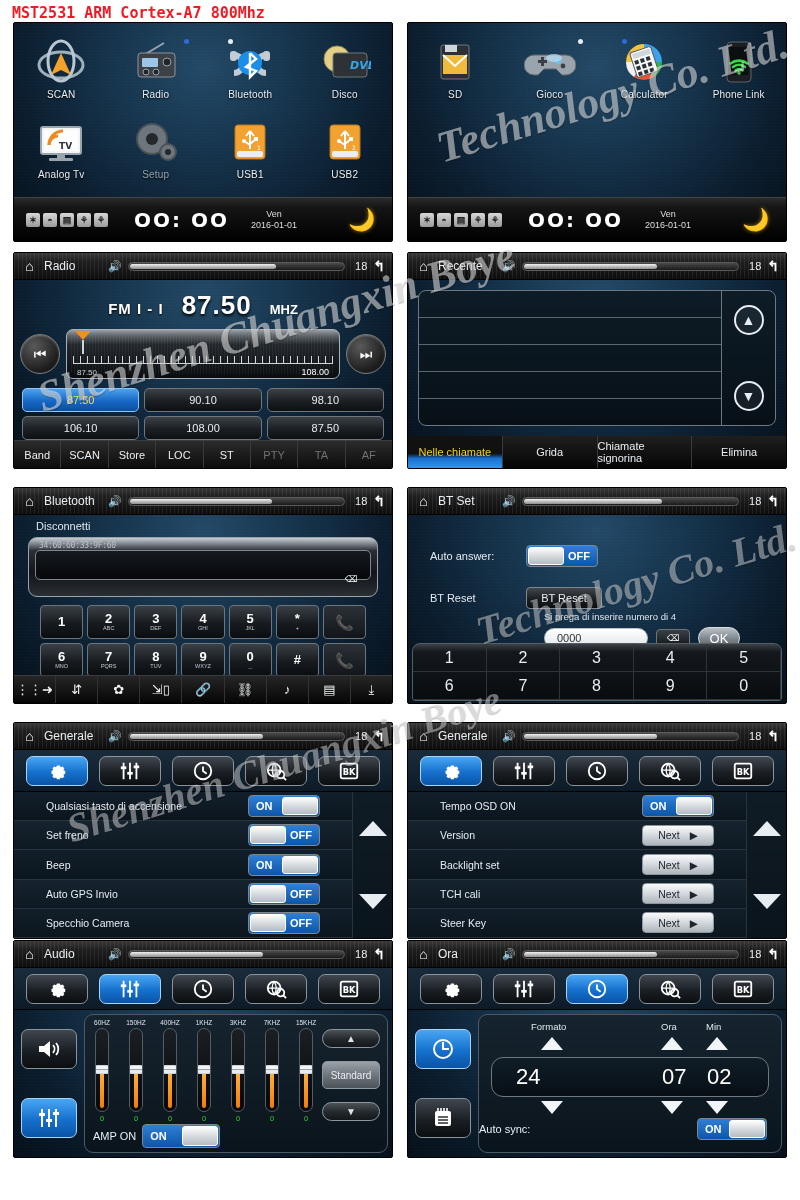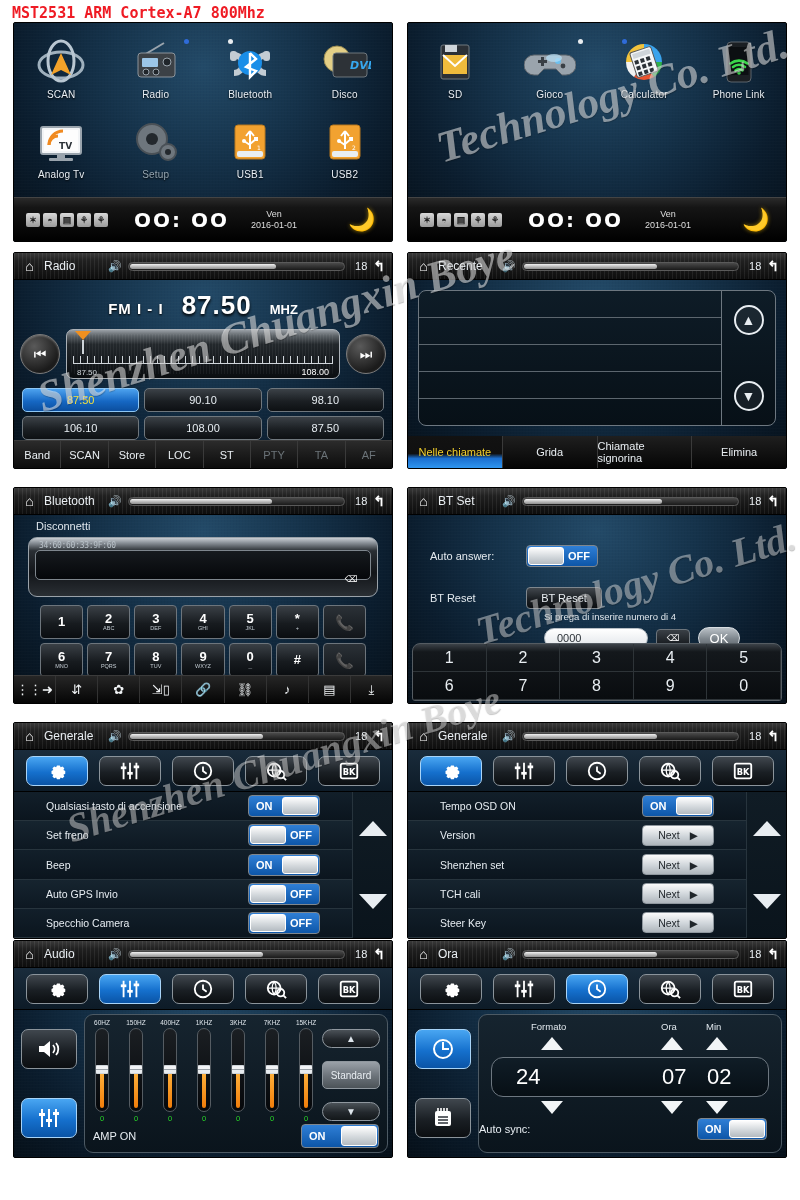--- a/index.html
+++ b/index.html
@@ -306,21 +306,21 @@
   .band .val{ font-size:7.5px; color:#28d528; margin-top:2px; }
   .eq-side{ width:60px; display:flex; flex-direction:column;
      justify-content:space-between; align-items:center; padding:10px 0 2px; }
   .pill{ width:58px; height:19px; border-radius:10px;
      border:1px solid #8f979e; display:flex; align-items:center;
      justify-content:center; font-size:10px; color:#dfe6ec;
      background:linear-gradient(180deg,#4b5258,#23282d 55%,#13171a);}
   .pill.std{ height:28px; border-radius:5px;
      background:linear-gradient(180deg,#9aa1a8,#6b7279 55%,#4c5358); color:#e9eef2;}
   .amp-row{ position:absolute; left:8px; right:8px; bottom:4px; height:24px;
-     display:flex; align-items:center; justify-content:space-between;gap:6px;}
+     display:flex; align-items:center; gap:6px;}
   .amp-lab{ font-size:11px; color:#e6ecf1; }
   
   .ora-body{ position:absolute; left:0; right:0; top:42px; bottom:0;
      display:flex; padding:4px; gap:4px;}
   .ora-box{ flex:1; border-radius:9px; border:1px solid #4d5a64;
      background:linear-gradient(180deg,#16242f,#0a141c); position:relative;}
   .ora-heads{ position:absolute; top:6px; left:0; right:0; height:14px; }
   .oh{ position:absolute; font-size:9.5px; color:#dfe6ec; }
   .ora-ups{ position:absolute; top:22px; left:0; right:0; height:16px;}
   .uparr{ position:absolute; width:0;height:0;
@@ -980,21 +980,21 @@
         <div class="srow">
           <div class="nm">Version</div>
           <div class="tg">
               <div class="nextbtn">
                 <span>Next</span>
                 <span>▶</span>
               </div>
             </div>
         </div>
         <div class="srow">
-          <div class="nm">Shenzhen set</div>
+          <div class="nm">Backlight set</div>
           <div class="tg">
               <div class="nextbtn">
                 <span>Next</span>
                 <span>▶</span>
               </div>
             </div>
         </div>
         <div class="srow">
           <div class="nm">TCH cali</div>
           <div class="tg">

